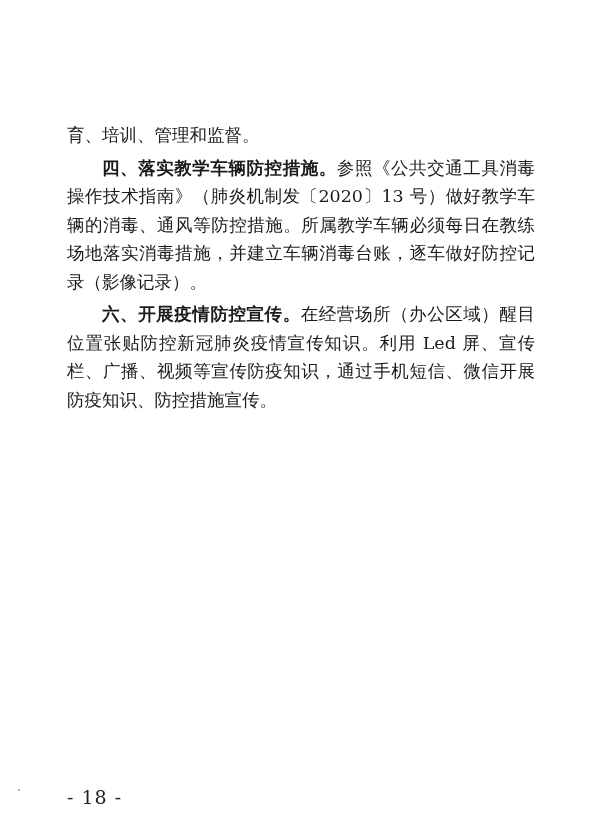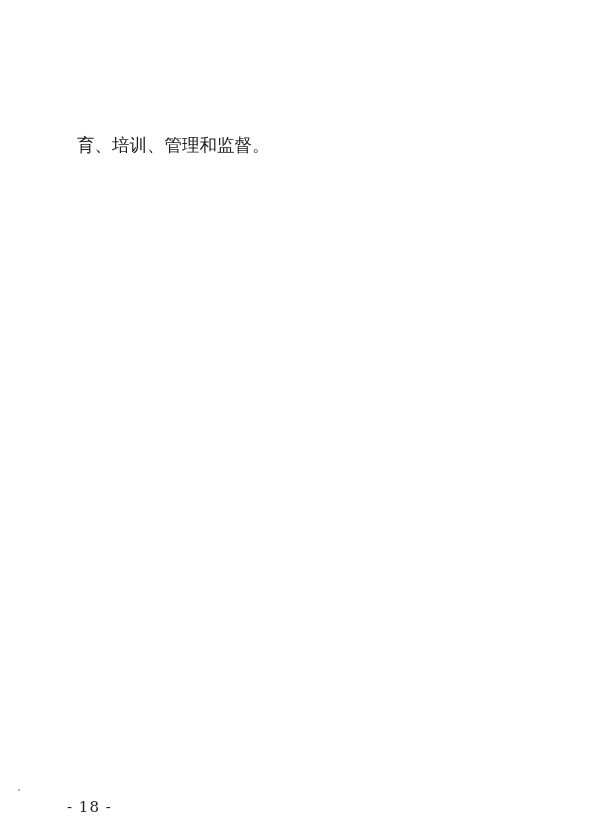--- a/index.html
+++ b/index.html
@@ -21,36 +21,36 @@
     left: 63px;
     top: 117px;
     width: 476px;
     font-size: 17.5px;
     line-height: 28.5px;
     text-align: justify;
     text-justify: inter-character;
     letter-spacing: 0;
   }
   .doc-body p {
-    margin: 14px;
+    margin: 4px;
     padding: 0;
     text-indent: 2em;
   }
   .doc-body p.continuation {
     text-indent: 0;
   }
   .para-lead {
     font-weight: 700;
     font-family: "DejaVu Sans", "Liberation Sans", sans-serif;
   }
   .page-number {
     position: absolute;
     left: 67px;
-    bottom: 2px;
-    font-size: 15px;
+    bottom: 10px;
+    font-size: 19px;
     letter-spacing: 1px;
     color: #222222;
     font-family: "DejaVu Serif", "Liberation Serif", serif;
   }
   .scan-speck {
     position: absolute;
     left: 18px;
     top: 789px;
     width: 2px;
     height: 2px;
@@ -60,22 +60,24 @@
 </style>
 </head>
 <body>
 
 <div class="page">
 
   <div class="doc-body">
 
     <p class="continuation"><span>育、培训、管理和监督。</span></p>
 
+    <p><span class="para-lead">四、落实教学车辆防控措施。</span><span>参照《公共交通工具消毒操作技术指南》（肺炎机制发〔2020〕13 号）做好教学车辆的消毒、通风等防控措施。所属教学车辆必须每日在教练场地落实消毒措施，并建立车辆消毒台账，逐车做好防控记录（影像记录）。</span></p>
 
 
+    <p><span class="para-lead">六、开展疫情防控宣传。</span><span>在经营场所（办公区域）醒目位置张贴防控新冠肺炎疫情宣传知识。利用 Led 屏、宣传栏、广播、视频等宣传防疫知识，通过手机短信、微信开展防疫知识、防控措施宣传。</span></p>
 
   </div>
 
   <div class="scan-speck"></div>
 
   <div class="page-number">- 18 -</div>
 
 </div>
 
 </body></html>

